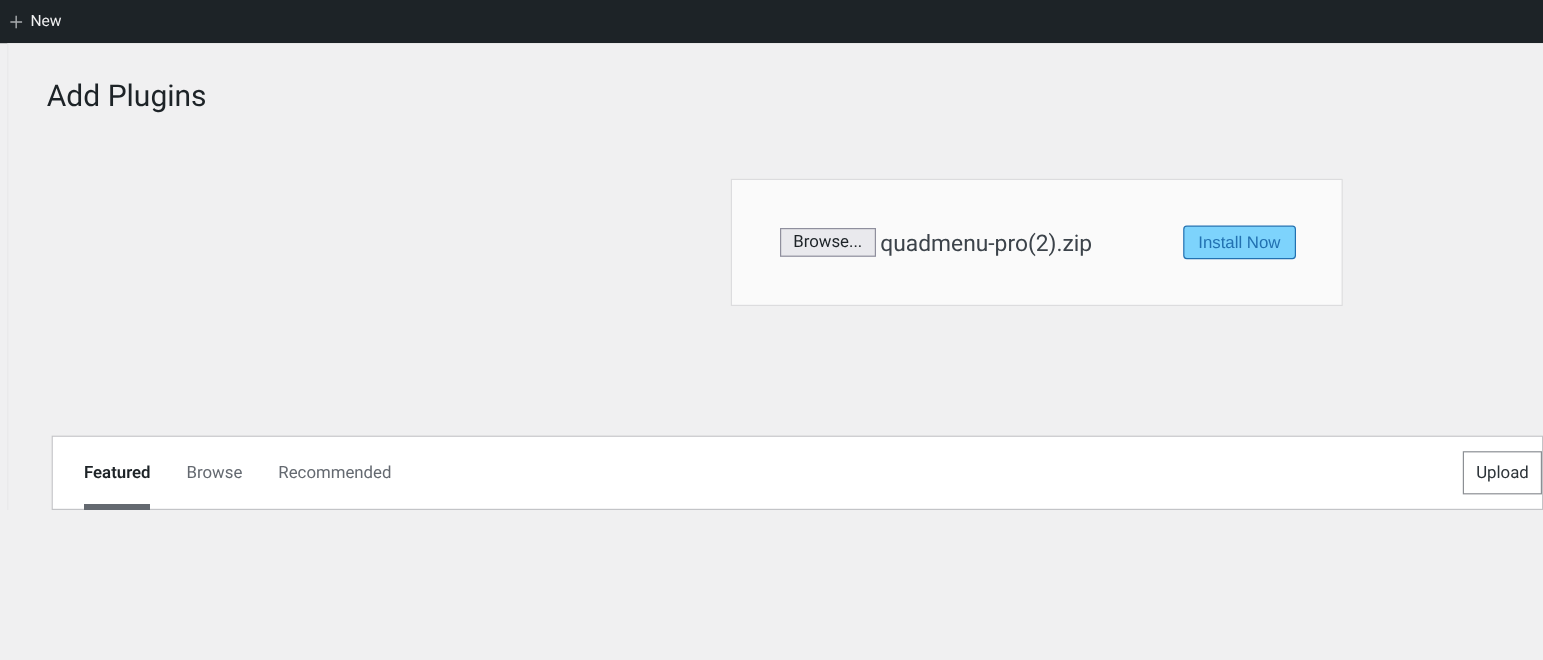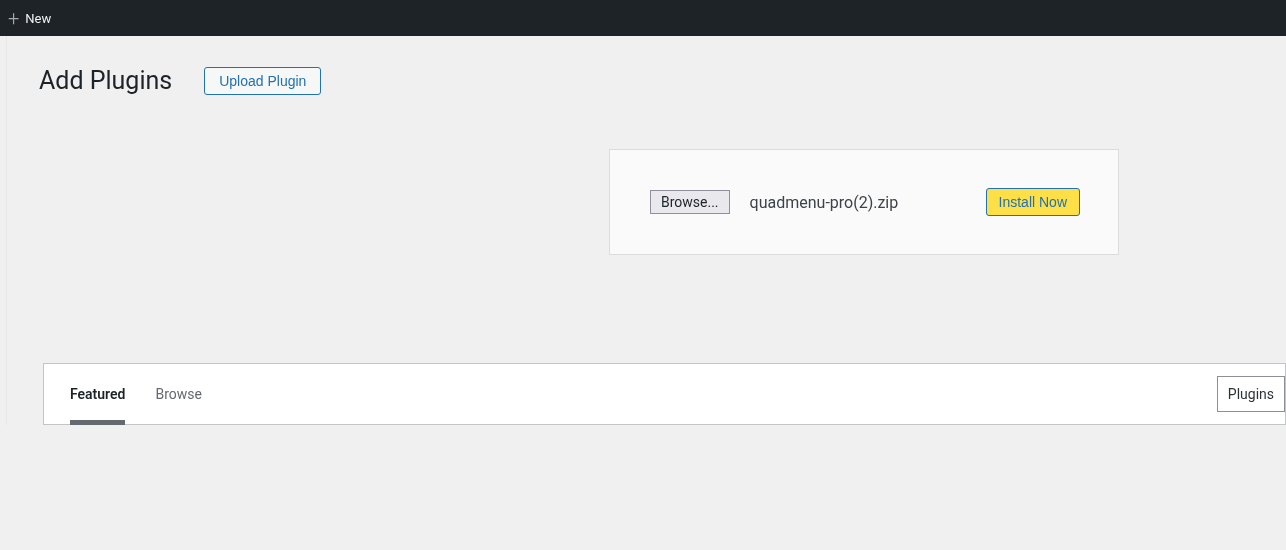--- a/index.html
+++ b/index.html
@@ -38,21 +38,21 @@
     .content-wrap {
       background: #f0f0f1;
       padding: 0;
       margin-left: 6px;
       border-left: 1px solid rgba(0,0,0,0.03);
     }
     .page-header {
       display: flex;
       align-items: center;
       padding: 30px 0 0 32px;
-      gap: 32px;
+      gap: 14px;
     }
     .page-title {
       font-size: 25px;
       font-weight: 400;
       color: #1d2327;
     }
     .upload-button {
       border: 1px solid #2271b1;
       color: #2271b1;
       background: #f6f7f7;
@@ -74,38 +74,38 @@
       border: 1px solid #dcdcde;
       background: #fafafa;
       padding: 38px 38px 38px 40px;
       display: flex;
       align-items: center;
       justify-content: space-between;
     }
     .file-group {
       display: flex;
       align-items: center;
-      gap: 20px;
+      gap: 4px;
     }
     .browse-button {
       background: #e9e9ed;
       border: 1px solid #8f8f9d;
       padding: 3px 10px;
       font-size: 14px;
       color: #1d2327;
       cursor: pointer;
       font-family: inherit;
     }
     .filename {
-      font-size: 16px;
+      font-size: 19px;
       color: #3c434a;
     }
     .install-button {
       border: 1px solid #2271b1;
-      background: #fde047;
+      background: #7dd3fc;
       color: #2271b1;
       padding: 5px 12px;
       font-size: 14px;
       border-radius: 3px;
       cursor: pointer;
       text-align: center;
     }
     .filter-bar {
       margin: 108px 0 0 36px;
       background: #ffffff;
@@ -169,32 +169,32 @@
 <div class="admin-bar">
   <div class="admin-bar-item">
     <span class="plus-icon">+</span>
     <span>New</span>
   </div>
 </div>
 
 <div class="content-wrap">
   <div class="page-header">
     <h1 class="page-title">Add Plugins</h1>
-    <button class="upload-button">Upload Plugin</button>
   </div>
 
 
   <div class="upload-form">
     <div class="file-group">
       <button class="browse-button">Browse...</button>
       <span class="filename">quadmenu-pro(2).zip</span>
     </div>
     <button class="install-button">Install Now</button>
   </div>
 
   <div class="filter-bar">
     <div class="filter-tabs">
       <div class="filter-tab active">Featured</div>
       <div class="filter-tab">Browse</div>
+      <div class="filter-tab">Recommended</div>
     </div>
-    <div class="search-type">Plugins</div>
+    <div class="search-type">Upload</div>
   </div>
 </div>
 
 </body></html>

